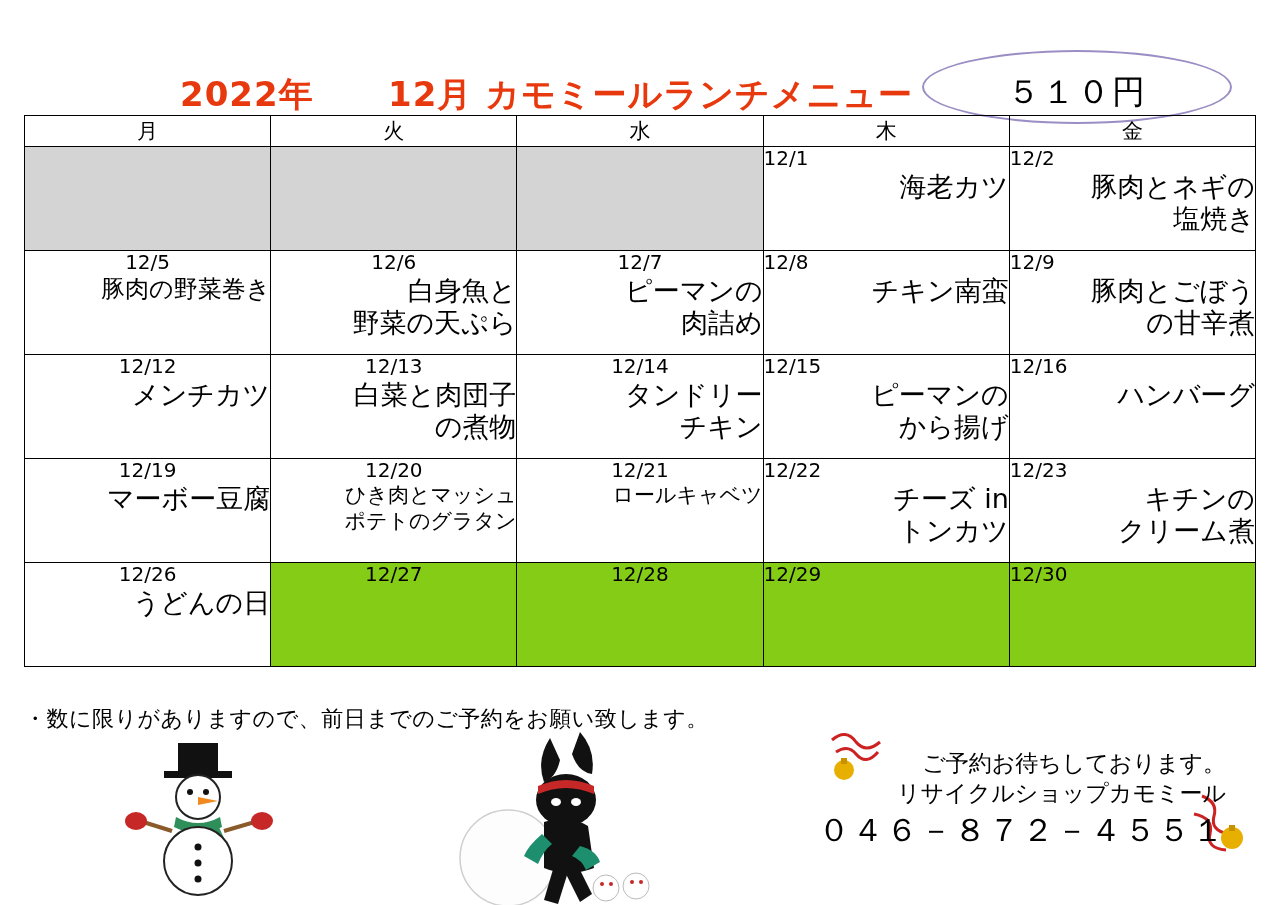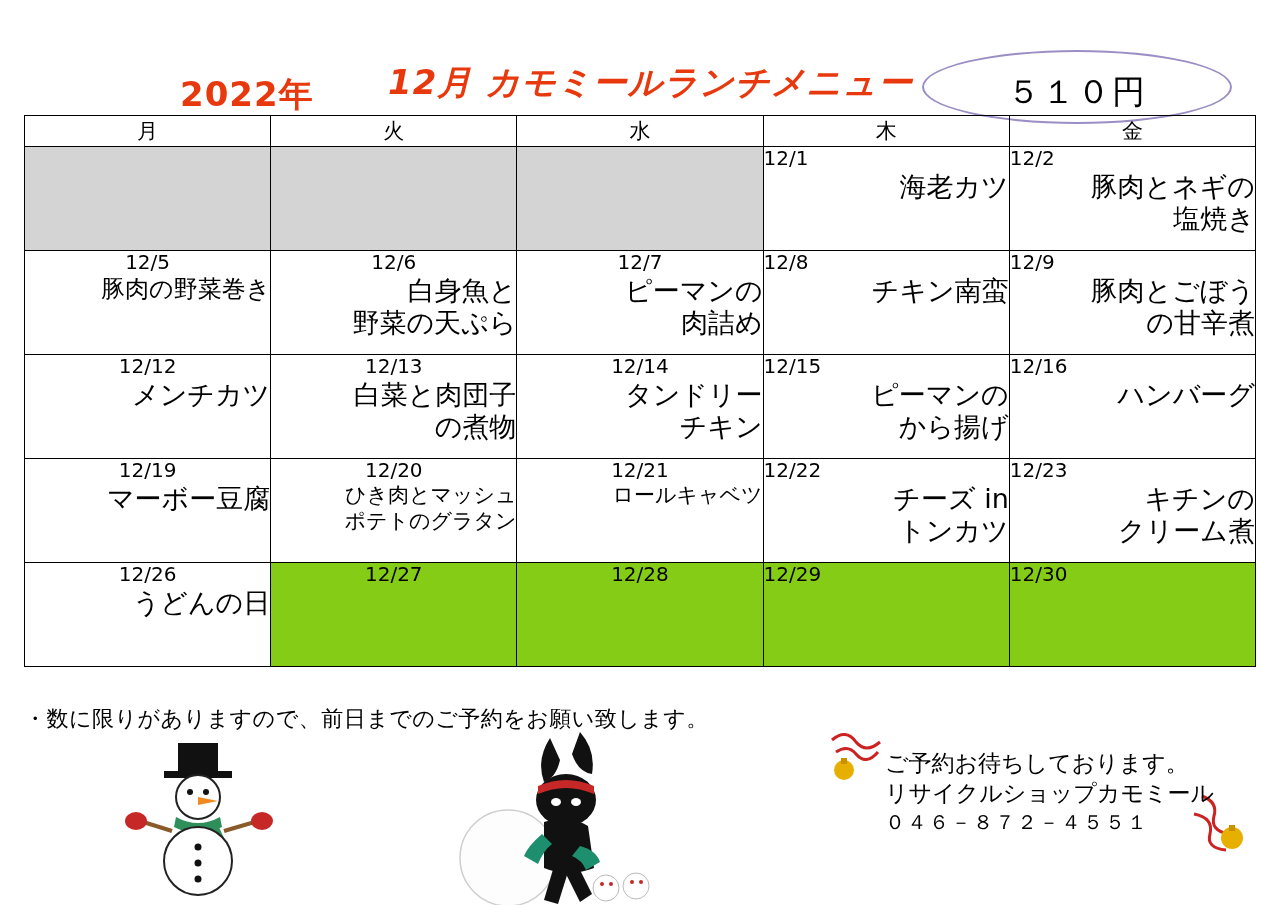--- a/index.html
+++ b/index.html
@@ -31,28 +31,27 @@
     font-size: 34px;
     font-weight: bold;
     color: #e8380d;
     font-family: "DejaVu Sans", sans-serif;
     letter-spacing: 1px;
     white-space: nowrap;
   }
   .title-main {
     position: absolute;
     left: 388px;
-    top: 32px;
+    top: 44px;
     font-size: 34px;
     font-weight: bold;
     color: #e8380d;
     font-family: "DejaVu Sans", sans-serif;
     letter-spacing: 1px;
     white-space: nowrap;
-    font-style: italic;
   }
   .price-oval {
     position: absolute;
     left: 922px;
     top: 22px;
     width: 310px;
     height: 74px;
     border: 2px solid #9b8ec4;
     border-radius: 50%;
     box-sizing: border-box;
@@ -128,29 +127,29 @@
     left: 24px;
     top: 704px;
     font-size: 22px;
     font-family: "DejaVu Sans", sans-serif;
     letter-spacing: 0.5px;
   }
 
   
   .contact {
     position: absolute;
-    right: 66px;
+    right: 54px;
     top: 748px;
-    text-align: left;
+    text-align: right;
     font-family: "DejaVu Sans", sans-serif;
     line-height: 1.32;
   }
   .contact .line1 { font-size: 23px; }
   .contact .line2 { font-size: 23px; }
-  .contact .line3 { font-size: 20px; letter-spacing: 2px; }
+  .contact .line3 { font-size: 32px; letter-spacing: 2px; }
 
   
   .deco { position: absolute; }
 
   
   .snowman { left: 120px; top: 735px; width: 170px; height: 170px; }
   
   .rabbit { left: 430px; top: 730px; width: 250px; height: 175px; }
   
   .ribbon-left { left: 828px; top: 730px; width: 60px; height: 60px; }

